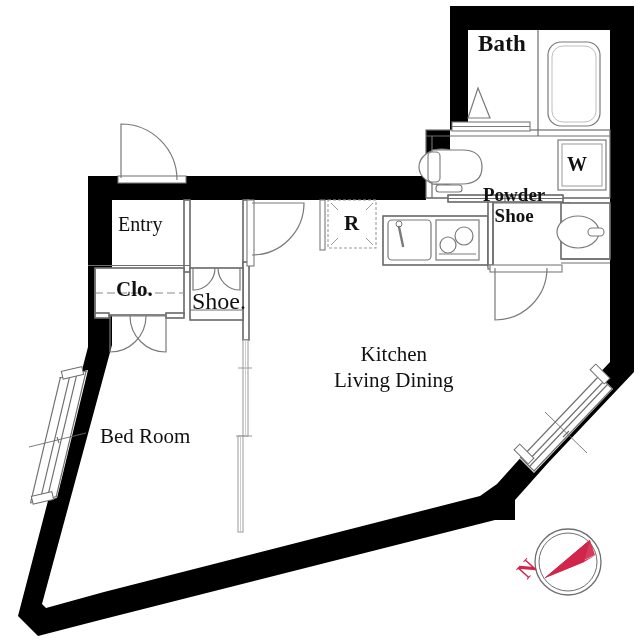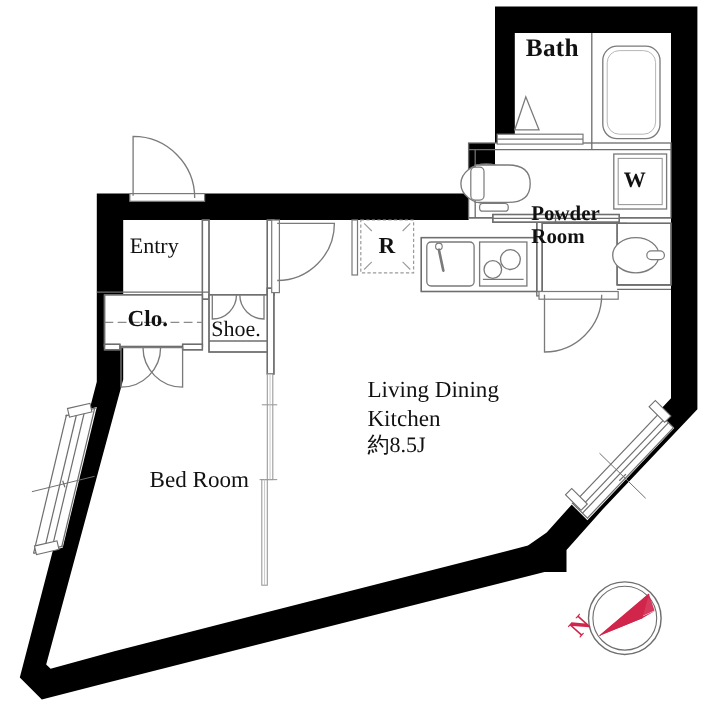--- a/index.html
+++ b/index.html
@@ -10,29 +10,30 @@
     font-family:"Liberation Serif", serif;
     overflow:hidden;
   }
   #plan svg{position:absolute;left:0;top:0;}
   .lbl{
     position:absolute;
     color:#111111;
     font-family:"Liberation Serif", serif;
     white-space:nowrap;
     line-height:1.08;
+    text-align:center;
     user-select:none;
   }
   .lbl-bath{font-size:23px;font-weight:700;letter-spacing:.2px;}
   .lbl-powder{font-size:19px;font-weight:700;line-height:1.12;margin-top:16px;}
   .lbl-w{font-size:20px;font-weight:700;}
   .lbl-r{font-size:21px;font-weight:700;}
   .lbl-entry{font-size:20px;font-weight:400;}
   .lbl-clo{font-size:21px;font-weight:700;}
-  .lbl-shoe{font-size:20px;font-weight:400;}
+  .lbl-shoe{font-size:24px;font-weight:400;}
   .lbl-bed{font-size:21px;font-weight:400;line-height:1.25;}
   .lbl-ldk{font-size:21px;font-weight:400;line-height:1.22;}
   .sub{font-size:20px;}
 </style>
 </head>
 <body>
 
 <div id="plan">
 
 <svg width="640" height="640" viewBox="0 0 640 640" shape-rendering="geometricPrecision">
@@ -262,36 +263,35 @@
     <line x1="545" y1="578" x2="590" y2="540" stroke="#d1264b" stroke-width="1"></line>
     <text x="527" y="580" fill="#d1264b" font-family="Liberation Serif, serif" font-size="23" font-weight="700" transform="rotate(-48 527 580)">N</text>
   </g>
 
 </svg>
 
 <div class="lbl lbl-bath" style="left:478px;top:32px;">Bath</div>
 
 <div class="lbl lbl-powder" style="left:483px;top:168px;">
   <div>Powder</div>
-  <div>Room</div>
+  <div>Shoe</div>
 </div>
 
 <div class="lbl lbl-w" style="left:567px;top:154px;">W</div>
 
 <div class="lbl lbl-r" style="left:344px;top:212px;">R</div>
 
 <div class="lbl lbl-entry" style="left:118px;top:214px;font-family:Liberation Serif, serif;">Entry</div>
 
 <div class="lbl lbl-clo" style="left:116px;top:278px;">Clo.</div>
 
 <div class="lbl lbl-shoe" style="left:192px;top:289px;">Shoe.</div>
 
-<div class="lbl lbl-bed" style="left:100px;top:423px;margin-left:36px;">
+<div class="lbl lbl-bed" style="left:100px;top:423px;">
   <div>Bed Room</div>
 </div>
 
 <div class="lbl lbl-ldk" style="left:334px;top:342px;">
+  <div>Kitchen</div>
   <div>Living Dining</div>
-  <div>Kitchen</div>
-  <div class="sub">約8.5J</div>
 </div>
 
 </div>
 
 </body></html>

